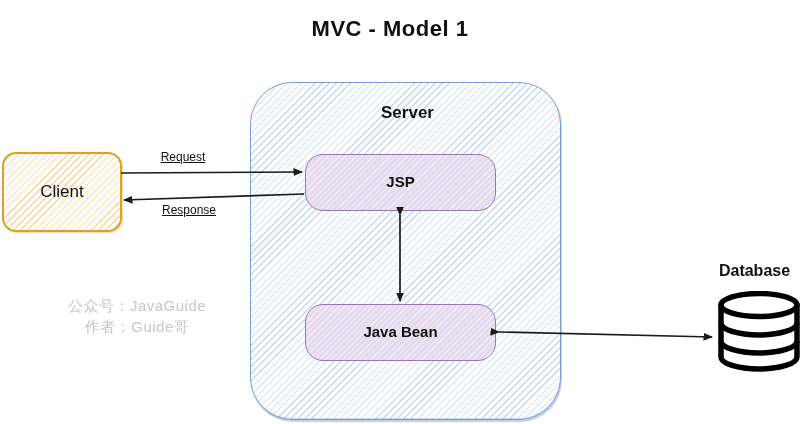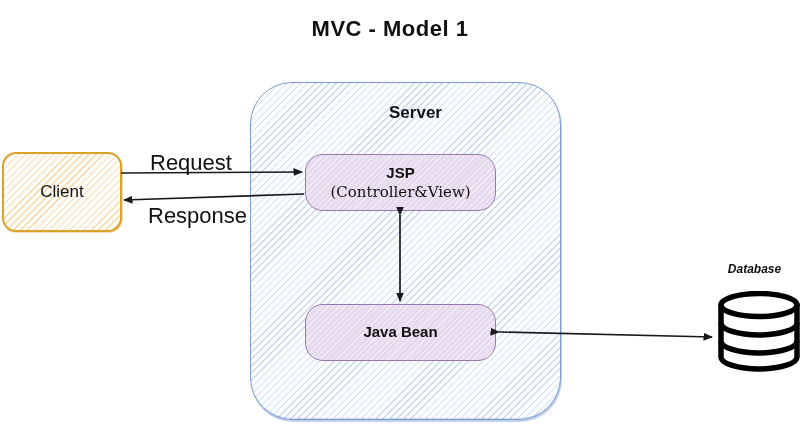--- a/index.html
+++ b/index.html
@@ -32,41 +32,41 @@
   }
   .client-label{font-size:17px;font-weight:normal;}
   .server-box{
     position:absolute;left:250px;top:82px;width:309px;height:336px;
     border:1.7px solid var(--server-border);border-radius:42px;
     background-color:#FDFEFF;
     background-image:repeating-linear-gradient(135deg,var(--server-hatch) 0px,var(--server-hatch) 1px,transparent 1px,transparent 5px);
     box-shadow:1px 2px 0 rgba(125,156,206,0.45), inset 0 -1px 0 rgba(125,156,206,0.35);
   }
   .server-label{
-    position:absolute;left:10px;top:20px;width:100%;text-align:center;
+    position:absolute;left:2px;top:20px;width:100%;text-align:center;
     font-size:17px;font-weight:bold;
   }
   .pbox{
     position:absolute;left:305px;width:189px;height:55px;
     border:1.6px solid var(--box-border);border-radius:18px;
     background-color:var(--box-fill);
     background-image:repeating-linear-gradient(135deg,rgba(255,255,255,0.5) 0px,rgba(255,255,255,0.5) 1px,transparent 1px,transparent 4px);
     display:flex;flex-direction:column;align-items:center;justify-content:center;line-height:1.25;
   }
   .jsp-box{top:154px;}
   .bean-box{top:304px;}
   .pbox-name{font-size:15px;font-weight:bold;}
   .pbox-sub{font-size:15px;font-family:"DejaVu Serif","Liberation Serif",serif;}
   .db-label{
     position:absolute;left:700px;top:262px;width:109px;text-align:center;
-    font-size:12px;font-weight:bold;font-style:italic;
+    font-size:16px;font-weight:bold;
   }
   .db-icon{position:absolute;left:716px;top:291px;}
   .arrows{position:absolute;left:0;top:0;width:809px;height:424px;pointer-events:none;}
-  .arrow-label{position:absolute;font-size:22px;}
+  .arrow-label{position:absolute;font-size:12px;text-decoration:underline;}
   .request-label{left:150px;top:150px;width:66px;text-align:center;}
   .response-label{left:148px;top:203px;width:82px;text-align:center;}
   .watermark{
     position:absolute;left:52px;top:295px;width:170px;text-align:center;
     color:var(--watermark);font-size:15px;line-height:21px;letter-spacing:0.5px;
   }
 </style>
 </head>
 <body>
 
@@ -77,21 +77,20 @@
   <div class="client-box">
     <span class="client-label">Client</span>
   </div>
 
   <div class="server-box">
     <div class="server-label">Server</div>
   </div>
 
   <div class="pbox jsp-box">
     <div class="pbox-name">JSP</div>
-    <div class="pbox-sub">(Controller&amp;View)</div>
   </div>
 
   <div class="pbox bean-box">
     <div class="pbox-name">Java Bean</div>
   </div>
 
   <div class="db-label">Database</div>
 
   <svg class="db-icon" width="86" height="82" viewBox="0 0 86 82">
     <path d="M5 14 L5 66 A38 12 0 0 0 81 66 L81 14" fill="#ffffff" stroke="#000000" stroke-width="5.5" stroke-linecap="round"></path>
@@ -108,14 +107,18 @@
     </defs>
     <line x1="121" y1="173" x2="302" y2="172" stroke="#1A1A1A" stroke-width="1.7" marker-end="url(#ah)"></line>
     <line x1="304" y1="194" x2="124" y2="200" stroke="#1A1A1A" stroke-width="1.7" marker-end="url(#ah)"></line>
     <line x1="400" y1="215" x2="400" y2="301" stroke="#1A1A1A" stroke-width="1.7" marker-start="url(#ah)" marker-end="url(#ah)"></line>
     <line x1="499" y1="332" x2="712" y2="337" stroke="#1A1A1A" stroke-width="1.7" marker-start="url(#ah)" marker-end="url(#ah)"></line>
   </svg>
 
   <div class="arrow-label request-label">Request</div>
   <div class="arrow-label response-label">Response</div>
 
+  <div class="watermark">
+    <div>公众号：JavaGuide</div>
+    <div>作者：Guide哥</div>
+  </div>
 
 </div>
 
 </body></html>

